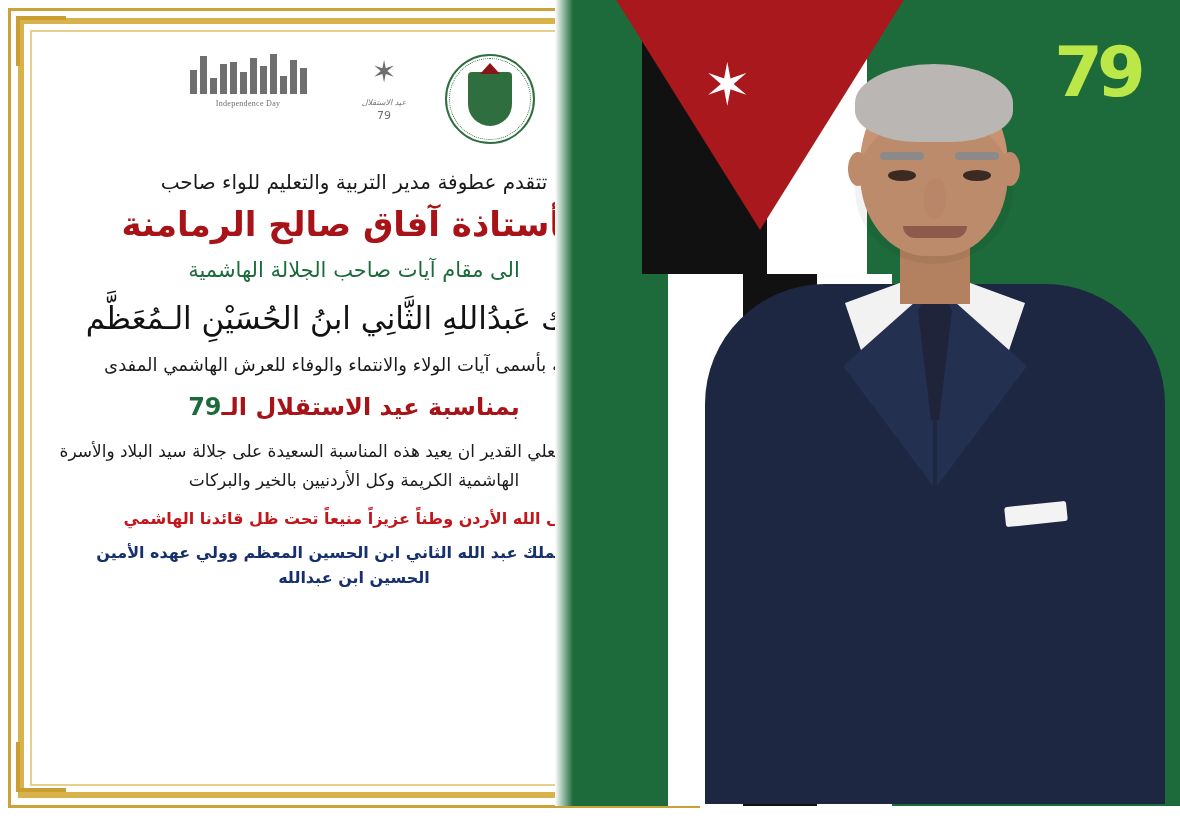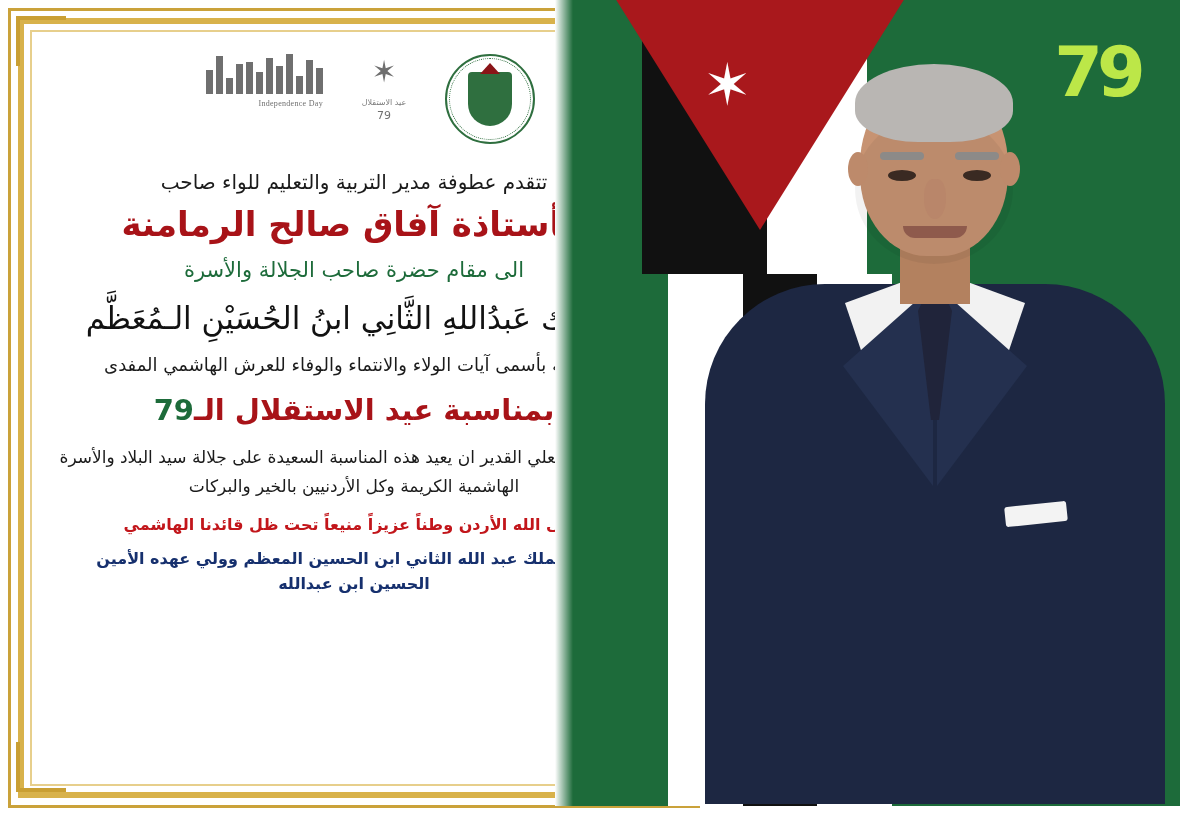--- a/index.html
+++ b/index.html
@@ -80,21 +80,21 @@
     align-items: flex-start;
     justify-content: center;
     gap: 26px;
     height: 100px;
     padding-top: 14px;
   }
 
   .logo-ind {
     display: flex;
     flex-direction: column;
-    align-items: flex-start;
+    align-items: center;
     width: 150px;
   }
   .logo-bars {
     display: flex;
     align-items: flex-end;
     gap: 3px;
     height: 40px;
   }
   .logo-bars i {
     display: block;
@@ -119,20 +119,21 @@
   }
   .star-79 {
     color: #6f6f6f;
     font-size: 30px;
     line-height: 32px;
   }
   .logo-79 .cap {
     font-size: 8px;
     color: #7a7a7a;
     margin-top: 10px;
+    font-style: italic;
   }
   .logo-79 .num {
     font-size: 11px;
     color: #6f6f6f;
     margin-top: 2px;
   }
 
   .logo-moe {
     width: 86px;
     height: 86px;
@@ -198,21 +199,21 @@
     margin-top: 18px;
     color: #121212;
     letter-spacing: -1px;
   }
   .l-loyalty {
     font-size: 18px;
     margin-top: 18px;
     color: #1b1b1b;
   }
   .l-occasion {
-    font-size: 29px;
+    font-size: 24px;
     font-weight: bold;
     color: #a81318;
     margin-top: 18px;
   }
   .l-occasion .num79 {
     color: #1d6b3a;
     font-weight: bold;
   }
   .l-pray {
     font-size: 17px;
@@ -460,21 +461,21 @@
 
       <div class="logo-moe">
         <div class="ring-text"></div>
         <div class="crest"></div>
       </div>
 
     </div>
 
     <div class="l-intro">تتقدم عطوفة مدير التربية والتعليم للواء صاحب</div>
     <div class="l-name">الأستاذة آفاق صالح الرمامنة</div>
-    <div class="l-maqam">الى مقام  حضرة صاحب الجلالة والأسرة</div>
+    <div class="l-maqam">الى مقام  آيات صاحب الجلالة الهاشمية</div>
     <div class="l-king">الـمَلِك عَبدُاللهِ الثَّانِي ابنُ الحُسَيْنِ الـمُعَظَّم</div>
     <div class="l-loyalty">مقرونة بأسمى آيات الولاء والانتماء والوفاء للعرش الهاشمي المفدى</div>
 
     <div class="l-occasion">
       <span>بمناسبة عيد الاستقلال الـ</span><span class="num79">79</span>
     </div>
 
     <div class="l-pray">سائلين الله العلي القدير ان يعيد هذه المناسبة السعيدة على جلالة سيد البلاد والأسرة الهاشمية الكريمة وكل الأردنيين بالخير والبركات</div>
     <div class="l-slogan">حمى الله الأردن وطناً عزيزاً منيعاً تحت ظل قائدنا الهاشمي</div>
 

